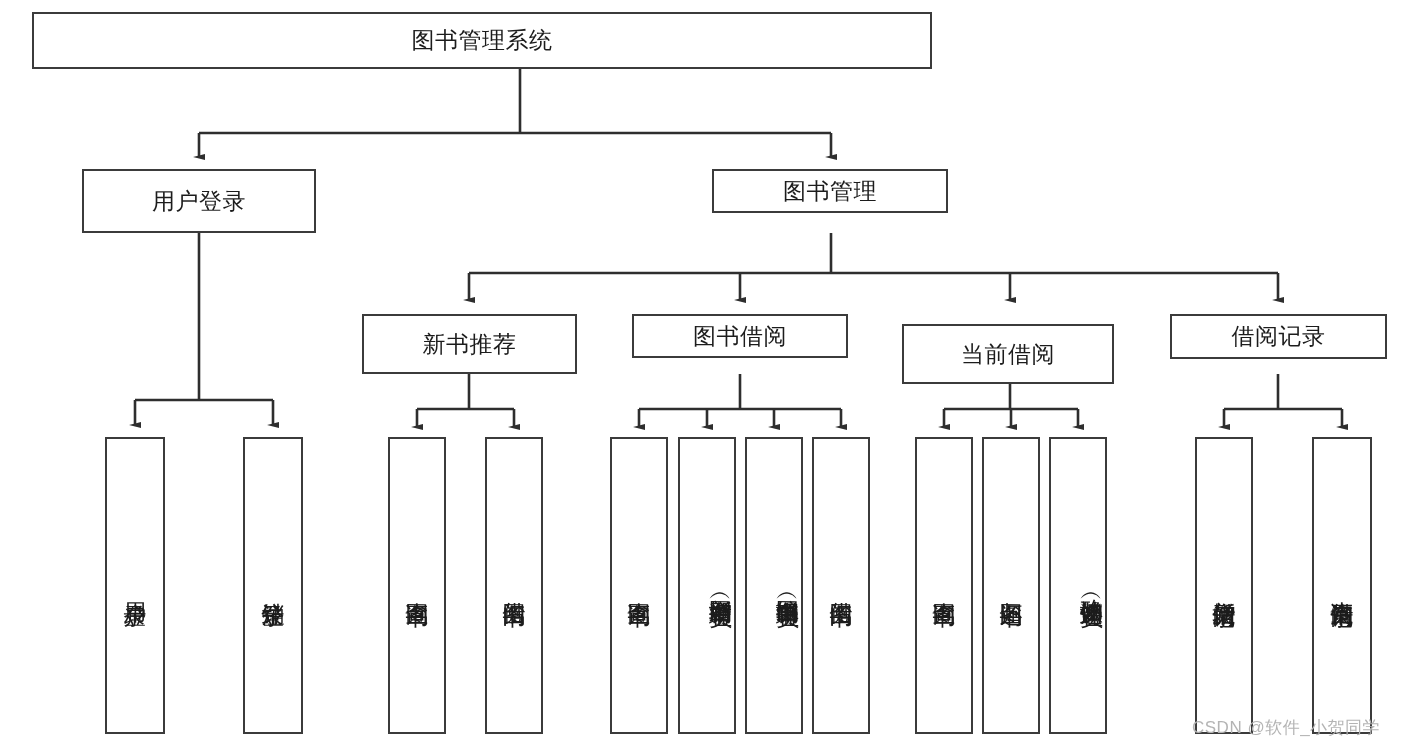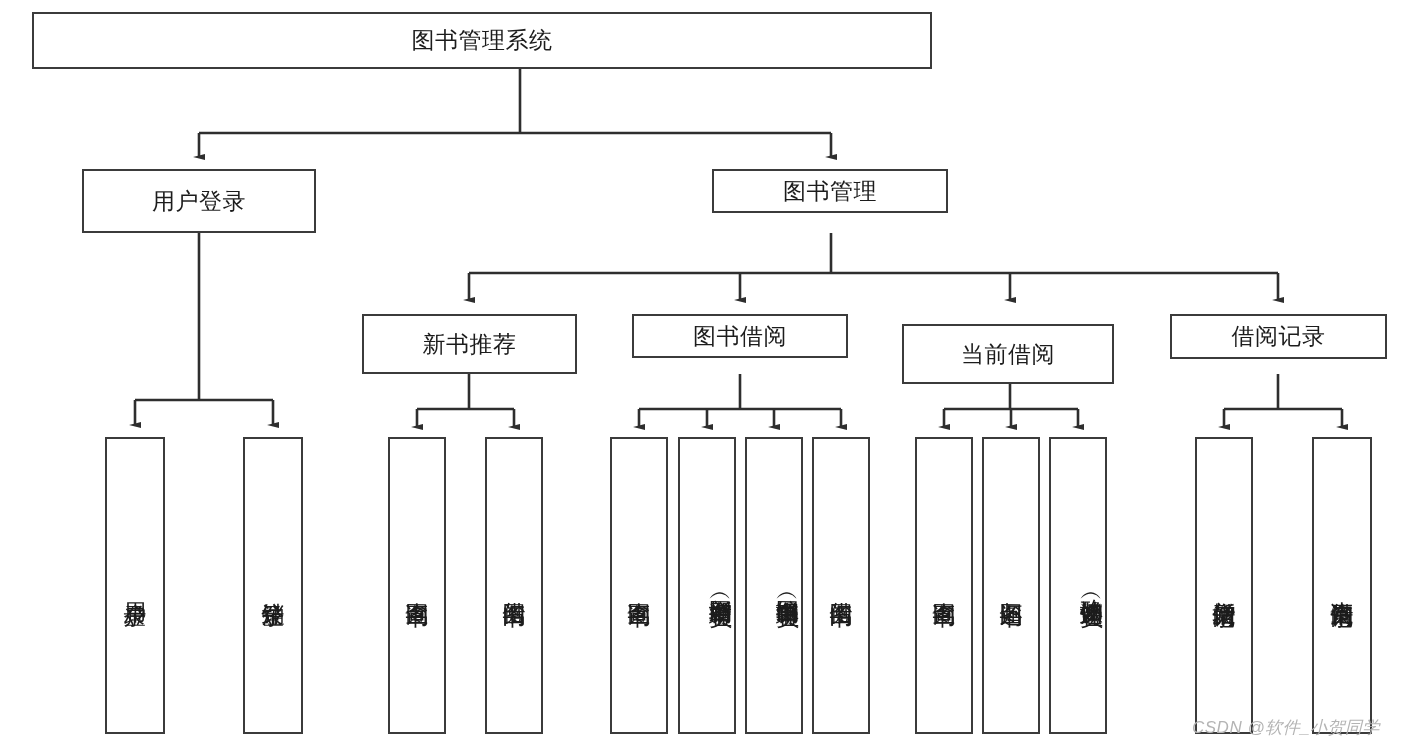--- a/index.html
+++ b/index.html
@@ -135,15 +135,15 @@
   <div class="node vert vcenter" style="left: 610px; top: 437px; width: 58px; height: 297px;">查询图书</div>
   <div class="node vert" style="left: 678px; top: 437px; width: 58px; height: 297px;">新增图书（管理员）</div>
   <div class="node vert" style="left: 745px; top: 437px; width: 58px; height: 297px;">编辑图书（管理员）</div>
   <div class="node vert vcenter" style="left: 812px; top: 437px; width: 58px; height: 297px;">借阅图书</div>
   <div class="node vert vcenter" style="left: 915px; top: 437px; width: 58px; height: 297px;">查询图书</div>
   <div class="node vert vcenter" style="left: 982px; top: 437px; width: 58px; height: 297px;">归还图书</div>
   <div class="node vert" style="left: 1049px; top: 437px; width: 58px; height: 297px;">确认归还（管理员）</div>
   <div class="node vert vcenter" style="left: 1195px; top: 437px; width: 58px; height: 297px;">新增借阅记录</div>
   <div class="node vert vcenter" style="left: 1312px; top: 437px; width: 60px; height: 297px;">查询借阅记录</div>
 
-  <div class="watermark" style="left: 1192px; top: 716px; font-style: italic;">CSDN @软件_小贺同学</div>
+  <div class="watermark" style="left: 1192px; top: 716px;">CSDN @软件_小贺同学</div>
 
 </div>
 
 </body></html>

